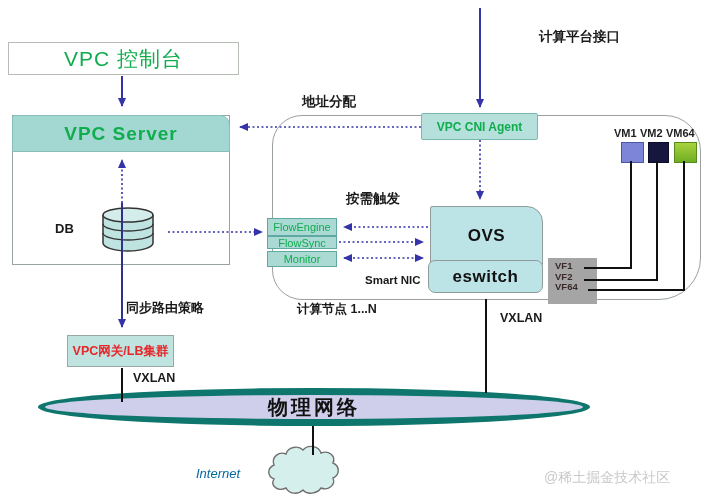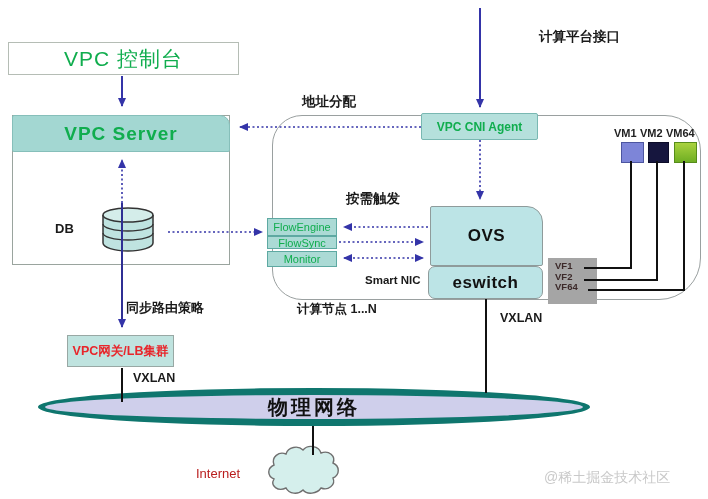--- a/index.html
+++ b/index.html
@@ -21,38 +21,38 @@
   .cni{left:421px;top:113px;width:117px;height:27px;background:#b5e0dc;border:1px solid #79b8b2;border-radius:2px;}
   .cni span{color:#10ad4e;font-weight:bold;font-size:12px;}
   .flowbox{left:267px;width:70px;background:#abdad5;border:1px solid #5ea9a2;}
   .flowbox span{color:#10ad4e;font-weight:normal;font-size:11px;}
   .fe{top:218px;height:18px;}
   .fs{top:236px;height:13px;}
   .mon{top:251px;height:16px;}
   .ovs{left:430px;top:206px;width:113px;height:60px;background:#bce4e6;border:1px solid #8f9b9b;
        border-radius:2px 16px 2px 2px;}
   .ovs span,.eswitch span{color:#111;font-weight:bold;font-size:17px;letter-spacing:.5px;}
-  .eswitch{left:428px;top:266px;width:115px;height:33px;background:#bce4e6;border:1px solid #8f9b9b;border-radius:7px;}
+  .eswitch{left:428px;top:260px;width:115px;height:33px;background:#bce4e6;border:1px solid #8f9b9b;border-radius:7px;}
   .gateway{left:67px;top:335px;width:107px;height:32px;background:#bfe3df;border:1px solid #98a8a4;}
   .gateway span{color:#e8262b;font-weight:bold;font-size:12.5px;}
   
   .vfbox{left:548px;top:258px;width:49px;height:46px;background:#a5a5a5;}
   .vfrow{position:absolute;left:7px;font-size:9.5px;font-weight:bold;color:#3c2a2a;line-height:11px;}
   
   .vm{position:absolute;top:142px;height:19px;}
   .vm1{left:621px;width:21px;background:#7d85d8;border:1px solid #4c55a0;}
   .vm2{left:648px;width:19px;background:#16163e;border:1px solid #0c0c28;}
   .vm64{left:674px;width:21px;background:linear-gradient(#a9d23e,#6fae23);border:1px solid #568c1a;}
   .vmlbl{position:absolute;top:127px;font-size:11px;font-weight:bold;color:#222;}
   
   .ellipse{left:38px;top:388px;width:552px;height:38px;background:#cfcfeb;border:7px solid #0f766e;
            border-radius:50%;}
   .ellipse span{color:#111;font-weight:bold;font-size:20px;letter-spacing:3px;}
   .watermark{position:absolute;left:544px;top:469px;font-size:14px;color:#c9c9c9;white-space:nowrap;}
-  .internet{position:absolute;left:196px;top:466px;font-size:13px;color:#b91c1c;}
+  .internet{position:absolute;left:196px;top:466px;font-size:13px;color:#0369a1;font-style:italic;}
   svg.overlay{position:absolute;left:0;top:0;z-index:5;pointer-events:none;}
   .z1{z-index:1;} .z3{z-index:8;}
 </style>
 </head>
 <body>
 
 <div class="stage">
 
   <div class="box server-outer z1"></div>
   <div class="box container-right z1"></div>

